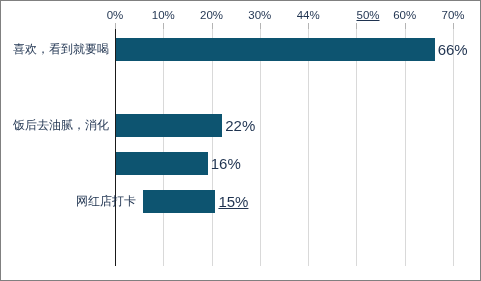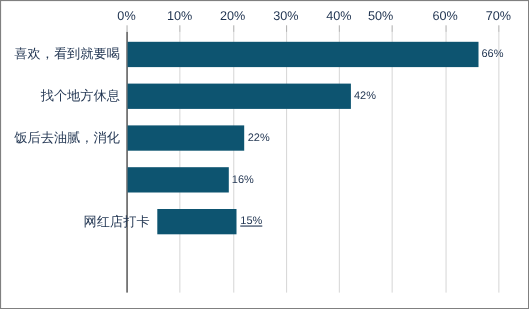--- a/index.html
+++ b/index.html
@@ -100,37 +100,37 @@
     left: 115px;
     top: 0;
     height: 23px;
     background: #0d5470;
   }
   .bar-value {
     position: absolute;
     top: 0;
     height: 23px;
     line-height: 23px;
-    font-size: 10px;
+    font-size: 15px;
     color: #1f3350;
     white-space: nowrap;
   }
 </style>
 </head>
 <body>
 
 <div id="chart-root">
 
   <div class="tick-labels">
     <span class="tick-label" style="left: 114px;">0%</span>
     <span class="tick-label" style="left: 162.286px;">10%</span>
     <span class="tick-label" style="left: 210.571px;">20%</span>
     <span class="tick-label" style="left: 258.857px;">30%</span>
-    <span class="tick-label" style="left: 307.143px;">40%</span>
-    <span class="tick-label" style="left: 345px;">50%</span>
+    <span class="tick-label" style="left: 307.143px;">44%</span>
+    <span class="tick-label" style="left: 367px; text-decoration: underline;">50%</span>
     <span class="tick-label" style="left: 403.714px;">60%</span>
     <span class="tick-label" style="left: 452px;">70%</span>
   </div>
 
   <div class="plot-area" id="grid-host">
       <div class="gridline" style="left: 48.2857px;"></div>
       <div class="gridline" style="left: 96.5714px;"></div>
       <div class="gridline" style="left: 144.857px;"></div>
       <div class="gridline" style="left: 193.143px;"></div>
       <div class="gridline" style="left: 241.429px;"></div>
@@ -150,25 +150,20 @@
     </div>
 
   <div class="axis-line"></div>
 
   <div class="rows-layer" id="rows-host">
       <div class="row" style="top: 37px;">
         <div class="cat-label">喜欢，看到就要喝</div>
         <div class="bar" style="width: 318.686px; background: rgb(13, 84, 112);"></div>
         <div class="bar-value" style="left: 436.686px;">66%</div>
       </div>
-      <div class="row" style="top: 75px;">
-        <div class="cat-label">找个地方休息</div>
-        <div class="bar" style="width: 202.8px; background: rgb(13, 84, 112);"></div>
-        <div class="bar-value" style="left: 320.8px;">42%</div>
-      </div>
       <div class="row" style="top: 113px; text-decoration: underline;">
         <div class="cat-label">饭后去油腻，消化</div>
         <div class="bar" style="width: 106.229px; background: rgb(13, 84, 112);"></div>
         <div class="bar-value" style="left: 224.229px;">22%</div>
       </div>
       <div class="row" style="top: 151px;">
         <div class="bar" style="width: 91.7429px; background: rgb(13, 84, 112);"></div>
         <div class="bar-value" style="left: 209.743px;">16%</div>
       </div>
       <div class="row" style="top: 189px; margin-left: 27px;">

